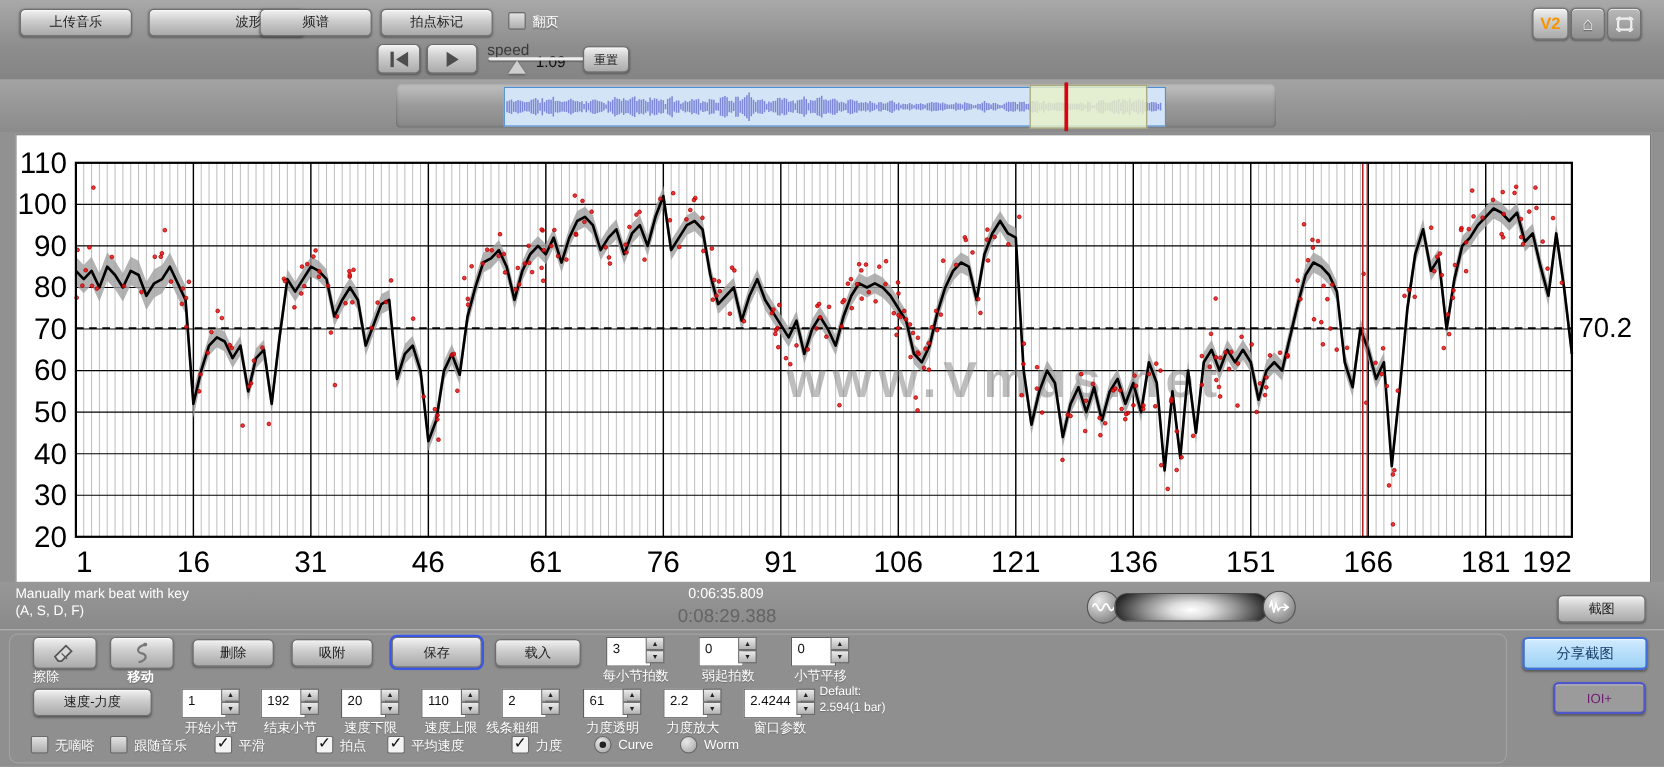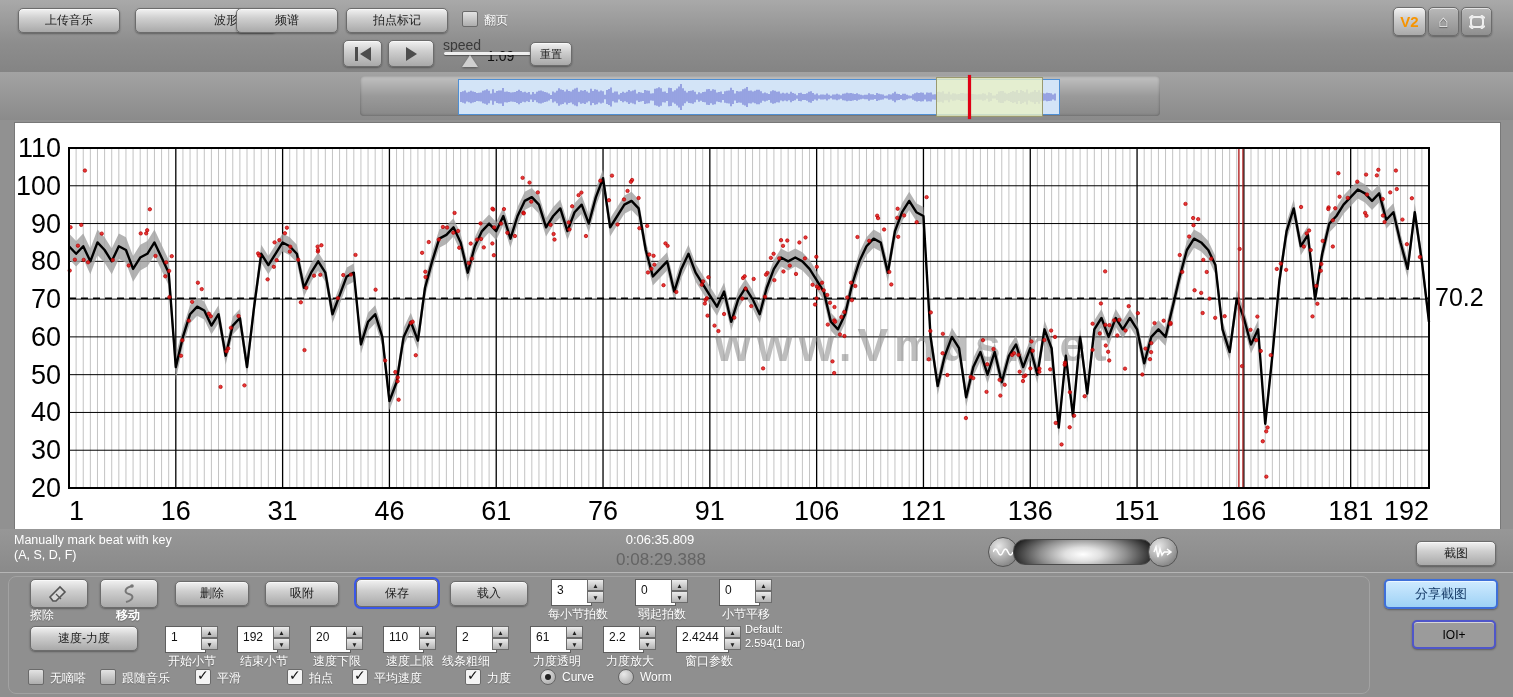--- a/index.html
+++ b/index.html
@@ -67,21 +67,21 @@
      font-size:12px;color:#111;padding:3px 0 0 5px;}
   .spin-ud{position:absolute;width:17px;height:24px;display:flex;flex-direction:column;}
   .spin-ud div{flex:1;background:linear-gradient(#ececec,#b3b3b3);border:1px solid #6c6c6c;
      font-size:6.5px;color:#222;display:flex;align-items:center;justify-content:center;}
   .radio{position:absolute;width:14px;height:14px;border-radius:50%;border:1px solid #666;
      background:radial-gradient(circle at 35% 30%,#e9e9e9,#a0a0a0);}
   .radio.on::after{content:"";position:absolute;left:4px;top:4px;width:6px;height:6px;border-radius:50%;background:#222;}
   #btn-share{left:1384px;top:6px;width:110px;height:26px;background:linear-gradient(#cfeaff,#9ed2f5);
      border:2px solid #3e6fd9;border-radius:5px;font-size:13px;color:#153a66;}
   #btn-ioi{left:1412px;top:47px;width:80px;height:25px;background:#9b9b9b;border:2px solid #4f56c9;
-     border-radius:5px;font-size:12px;color:#000000;}
+     border-radius:5px;font-size:12px;color:#701a75;}
   svg{display:block;}
 </style>
 </head>
 <body>
 
 <div id="toolbar" class="abs">
   <div id="tb-btns">
       <div class="btn tb-btn" style="left: 18px;">上传音乐</div>
       <div class="btn tb-btn" style="left: 135px; padding-left: 40px;">波形</div>
       <div class="btn tb-btn" style="left: 236px;">频谱</div>

